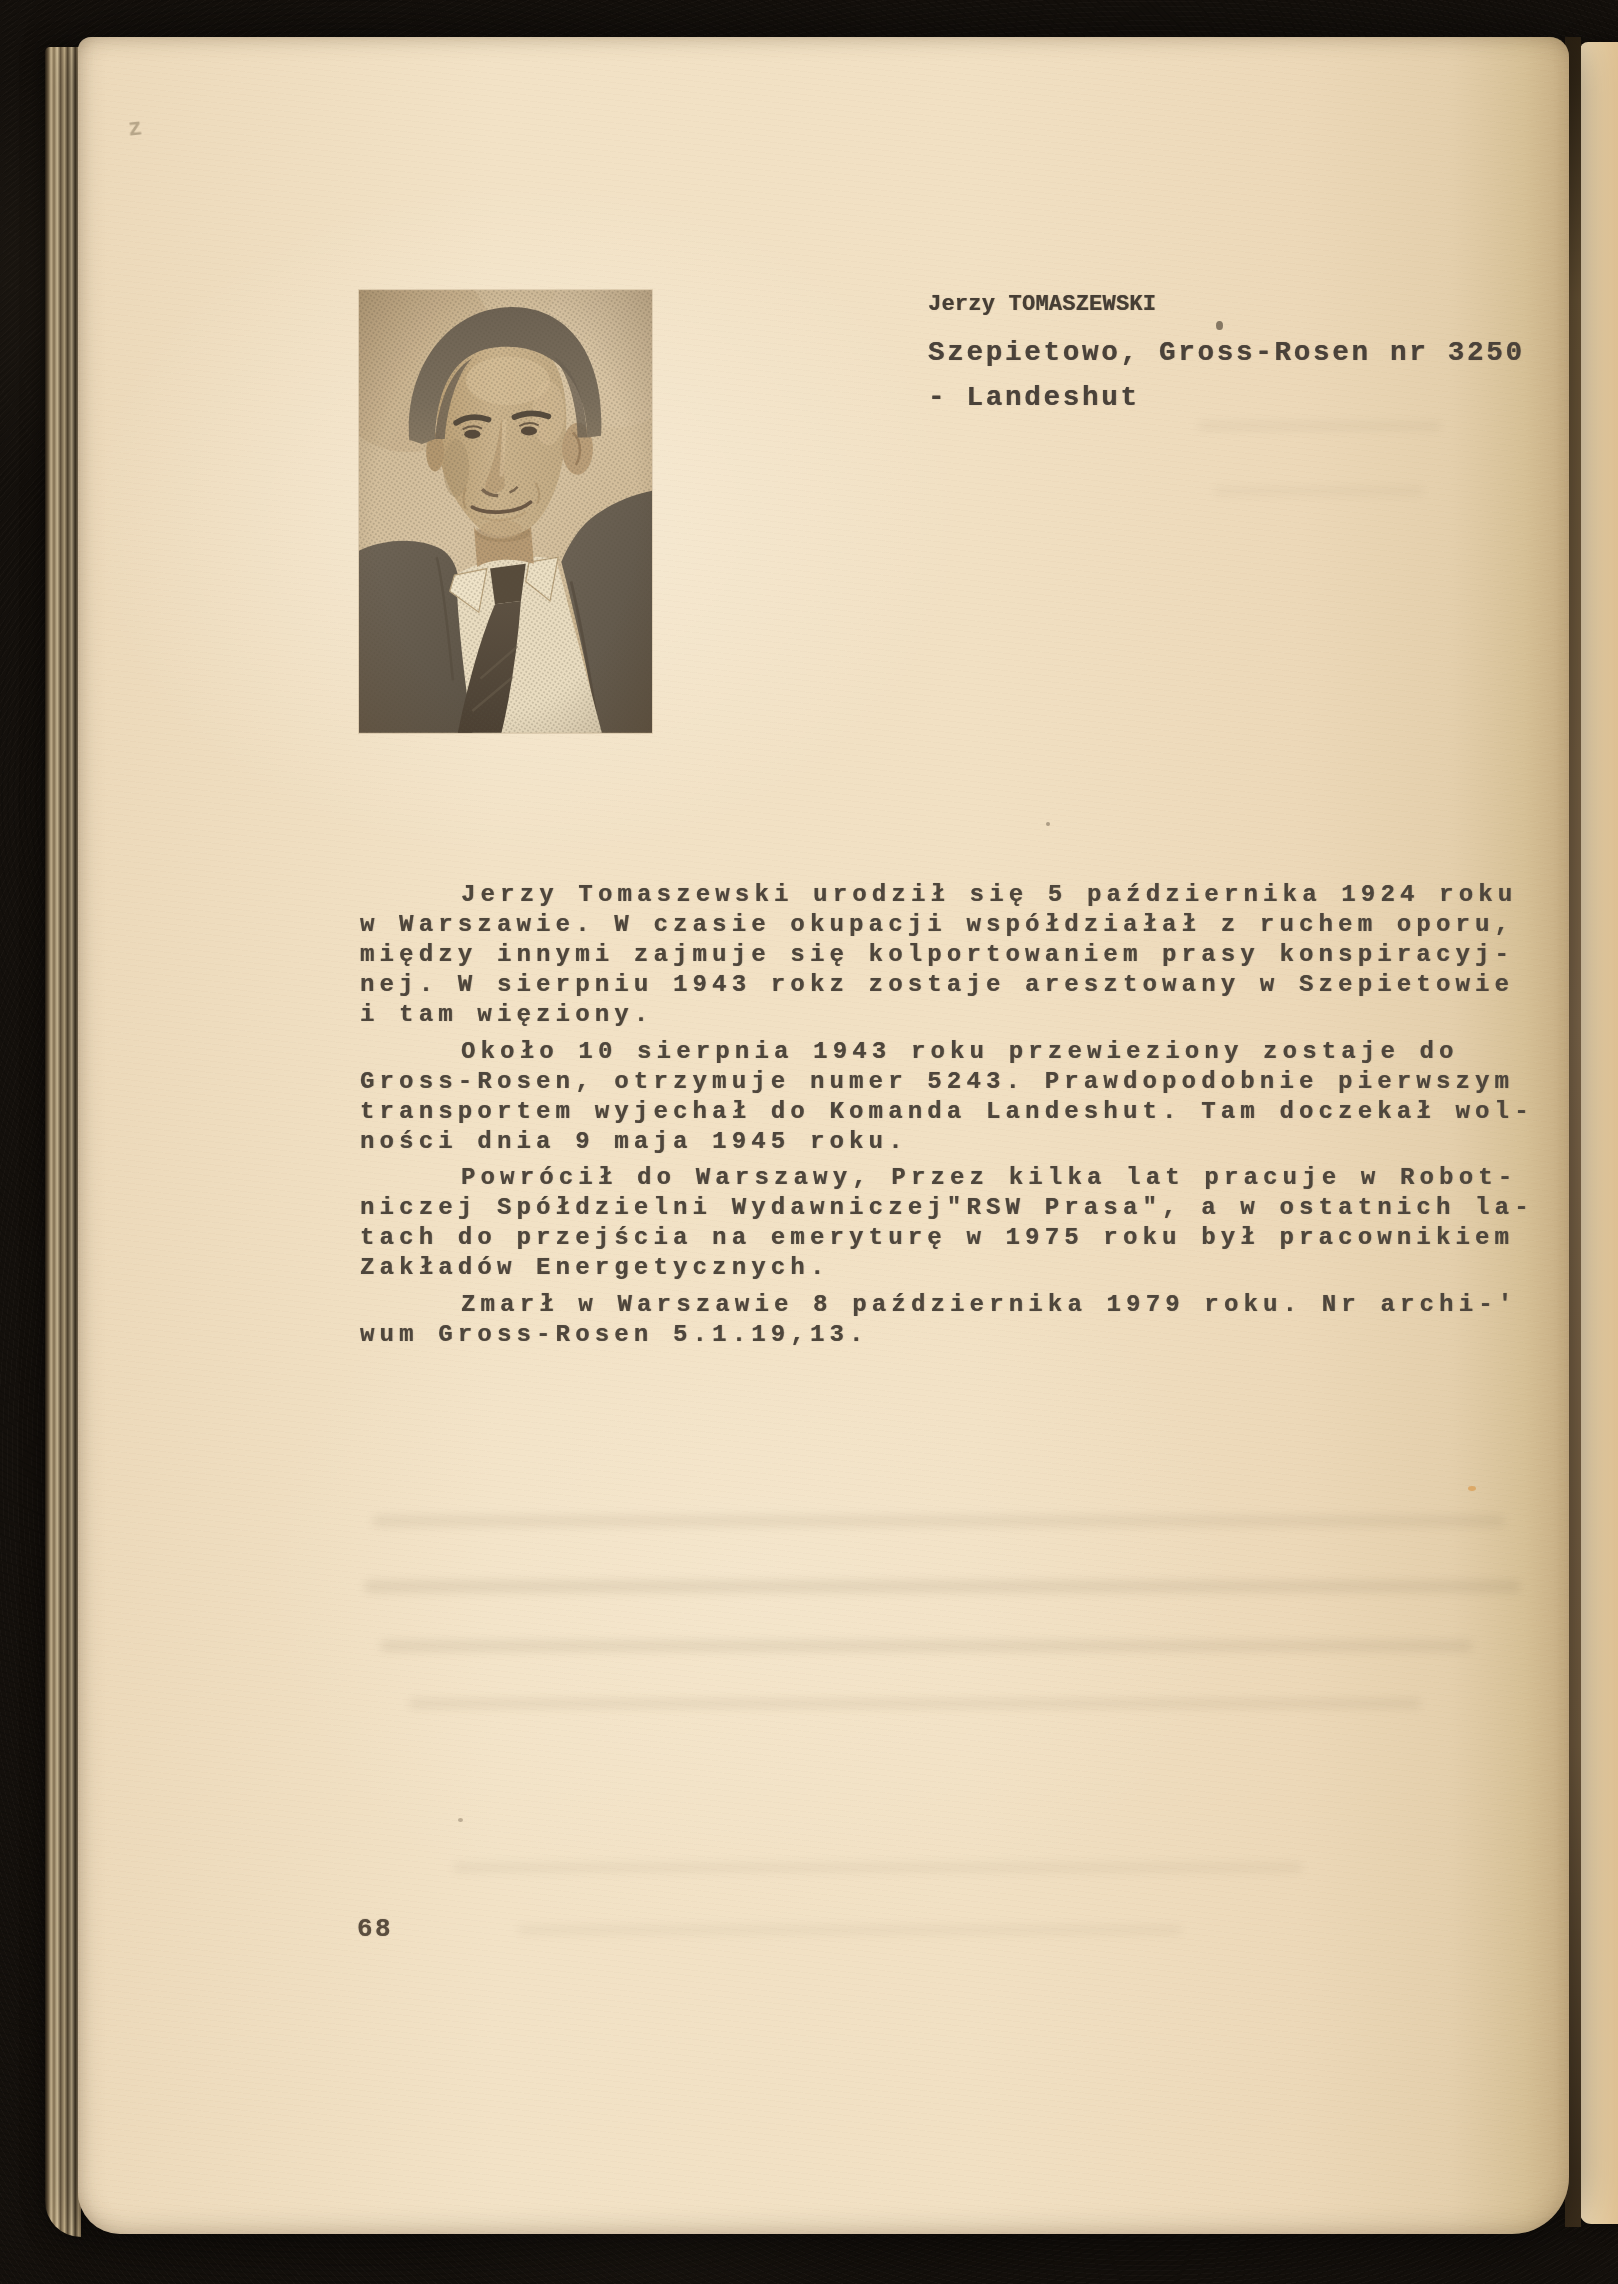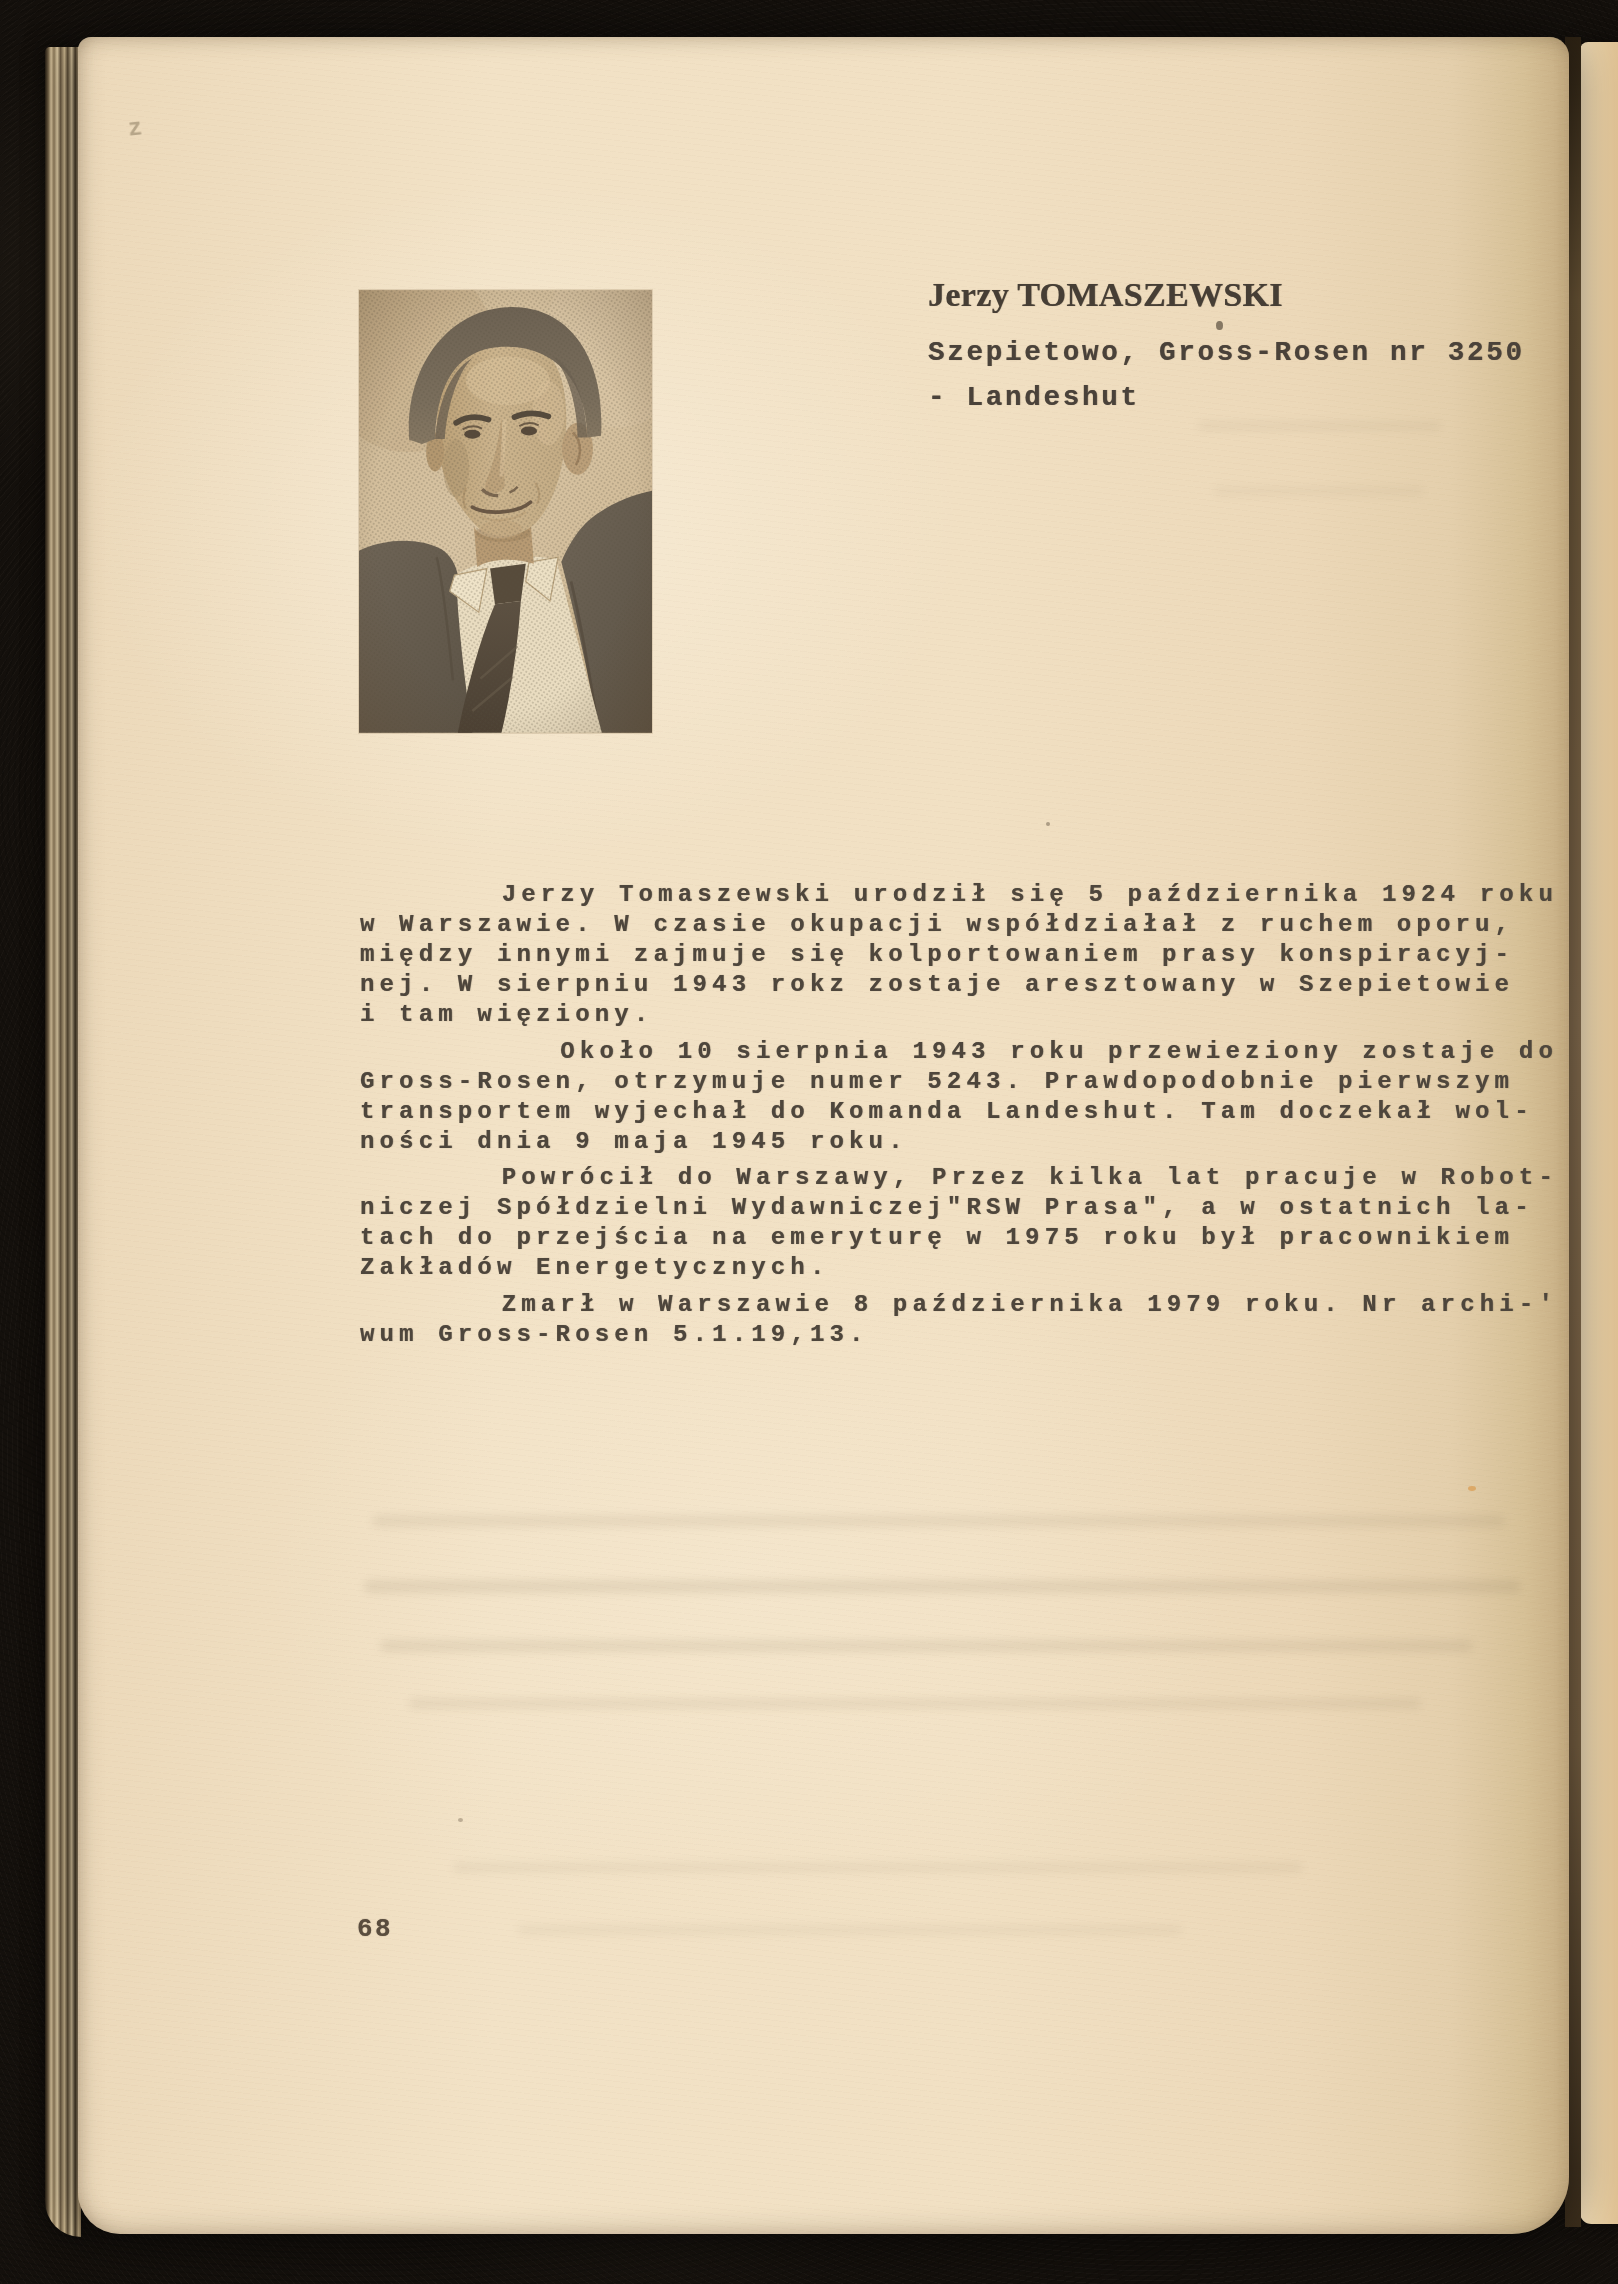--- a/index.html
+++ b/index.html
@@ -34,28 +34,28 @@
     box-shadow:0 4.9px 49px rgba(0,0,0,.6), inset 0 11.3px 24px -14.6px rgba(90,70,45,.45),
       inset 0 -14.6px 27.5px -16px rgba(90,70,45,.4), inset 16px 0 27.5px -19.4px rgba(90,70,45,.35);}
   .grain{position:absolute;left:78px;top:37px;width:1491px;height:2197px;border-radius:13px 19.4px 57px 42px;
     background-image:
       repeating-linear-gradient(7deg, rgba(120,95,60,.025) 0 0.8px, transparent 0.8px 5.7px),
       repeating-linear-gradient(-12deg, rgba(255,250,240,.03) 0 0.8px, transparent 0.8px 7.3px);
     pointer-events:none;}
   
   .tw{position:absolute;color:#4c443a;font-weight:700;white-space:pre;
     text-shadow:0.5px 0.3px 0.7px rgba(72,62,50,.55), -0.2px 0 0.6px rgba(72,62,50,.35);}
-  .hdr1{left:928px;top:276px;font-size:34px;letter-spacing:0.01em;color:#463e35;font-family:Liberation Serif, serif;}
+  .hdr1{left:928px;top:292px;font-size:22px;letter-spacing:0.01em;color:#463e35;}
   .hdr2{left:928px;top:337px;font-size:27.5px;letter-spacing:0.10em;color:#4a423a;}
   .hdr3{left:928px;top:382px;font-size:27.5px;letter-spacing:0.10em;color:#4a423a;}
   .bodytext{position:absolute;left:360px;top:880px;width:1198px;}
   .para{margin:0 0 6.5px 0;}
   .bl{font-size:24px;line-height:30px;letter-spacing:0.215em;color:#4e463c;font-weight:700;
       white-space:pre;text-shadow:0.5px 0.3px 0.8px rgba(74,64,52,.5), -0.2px 0 0.6px rgba(74,64,52,.3);}
-  .ind{padding-left:101px;text-align:right;}
+  .ind{padding-left:101px;}
   .pagenum{position:absolute;left:357px;top:1914px;font-size:26px;letter-spacing:2.4px;
     color:#5a4d3e;font-weight:700;text-shadow:0 0 1.1px rgba(86,72,56,.6);}
   .pencil{position:absolute;left:128px;top:115px;font-size:24px;color:rgba(118,102,76,.45);
     transform:rotate(-6deg);filter:blur(0.5px);font-weight:700;}
   
   .photo{position:absolute;left:359px;top:290px;width:293px;height:443px;
     box-shadow:inset 0 0 18px rgba(92,70,42,.38), 0 0 0 0.8px rgba(140,115,80,.25);
     overflow:hidden;}
   .photo svg{display:block;}
   

